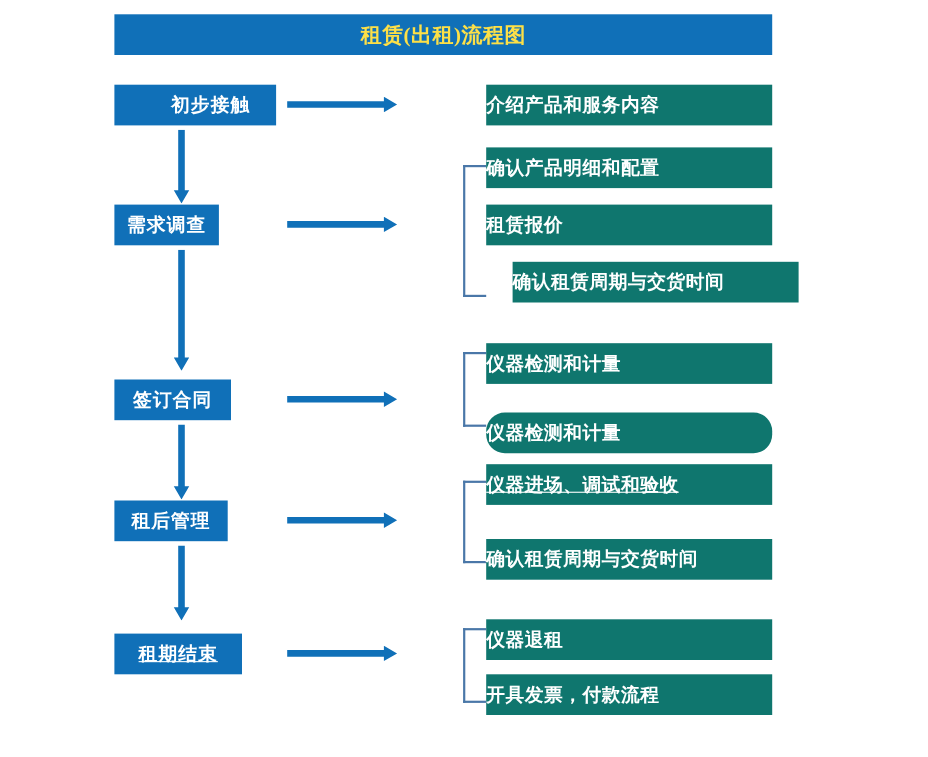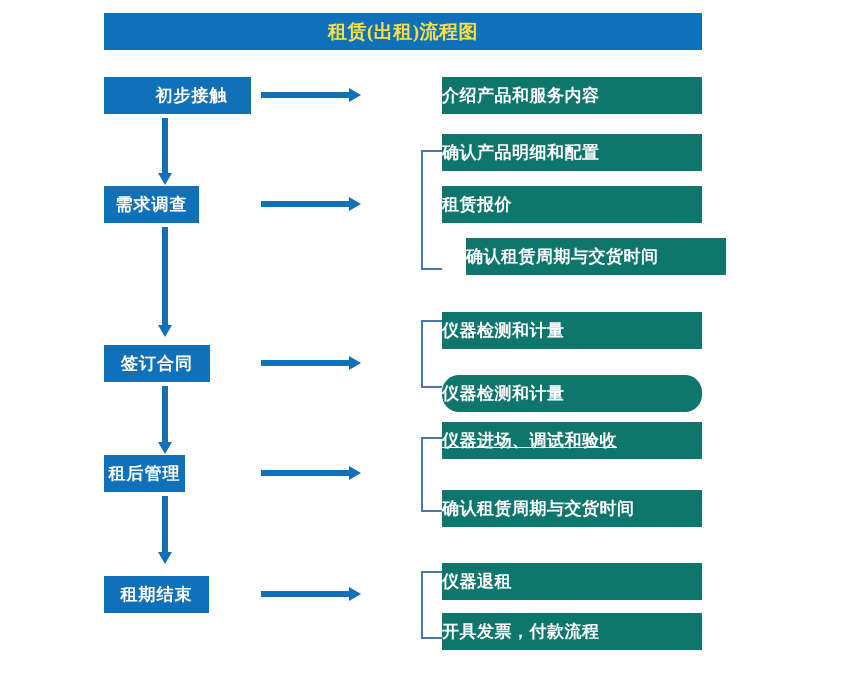--- a/index.html
+++ b/index.html
@@ -143,40 +143,40 @@
 
   <div class="detail-box" style="top:312px;">仪器检测和计量</div>
   <div class="detail-box" style="top:375px;border-radius:17px;">仪器检测和计量</div>
 
   <div class="v-arrow" style="left:156px; top:386px; height:68px;">
     <svg width="18" height="68" viewBox="0 0 18 68">
       <path d="M6 0 L12 0 L12 56 L16 56 L9 68 L2 56 L6 56 Z" fill="#1070B8"></path>
     </svg>
   </div>
 
-  <div class="stage-box" style="left:104px; top:455px; width:81px;">租后管理</div>
+  <div class="stage-box" style="left:104px; top:455px; width:103px;">租后管理</div>
 
   <div class="h-arrow" style="left:261px; top:464px; width:100px;">
     <svg width="100" height="18" viewBox="0 0 100 18">
       <path d="M0 6 L88 6 L88 2 L100 9 L88 16 L88 12 L0 12 Z" fill="#1070B8"></path>
     </svg>
   </div>
 
   <div class="bracket" style="top:437px; height:75px;"></div>
 
   <div class="detail-box" style="top:422px;text-decoration:underline;">仪器进场、调试和验收</div>
   <div class="detail-box" style="top:490px;">确认租赁周期与交货时间</div>
 
   <div class="v-arrow" style="left:156px; top:496px; height:68px;">
     <svg width="18" height="68" viewBox="0 0 18 68">
       <path d="M6 0 L12 0 L12 56 L16 56 L9 68 L2 56 L6 56 Z" fill="#1070B8"></path>
     </svg>
   </div>
 
-  <div class="stage-box" style="left:104px; top:576px; width:105px;">租期结束</div>
+  <div class="stage-box" style="left:104px; top:576px; width:116px;text-decoration:underline;">租期结束</div>
 
   <div class="h-arrow" style="left:261px; top:585px; width:100px;">
     <svg width="100" height="18" viewBox="0 0 100 18">
       <path d="M0 6 L88 6 L88 2 L100 9 L88 16 L88 12 L0 12 Z" fill="#1070B8"></path>
     </svg>
   </div>
 
   <div class="bracket" style="top:571px; height:68px;"></div>
 
   <div class="detail-box" style="top:613px;">开具发票，付款流程</div>

